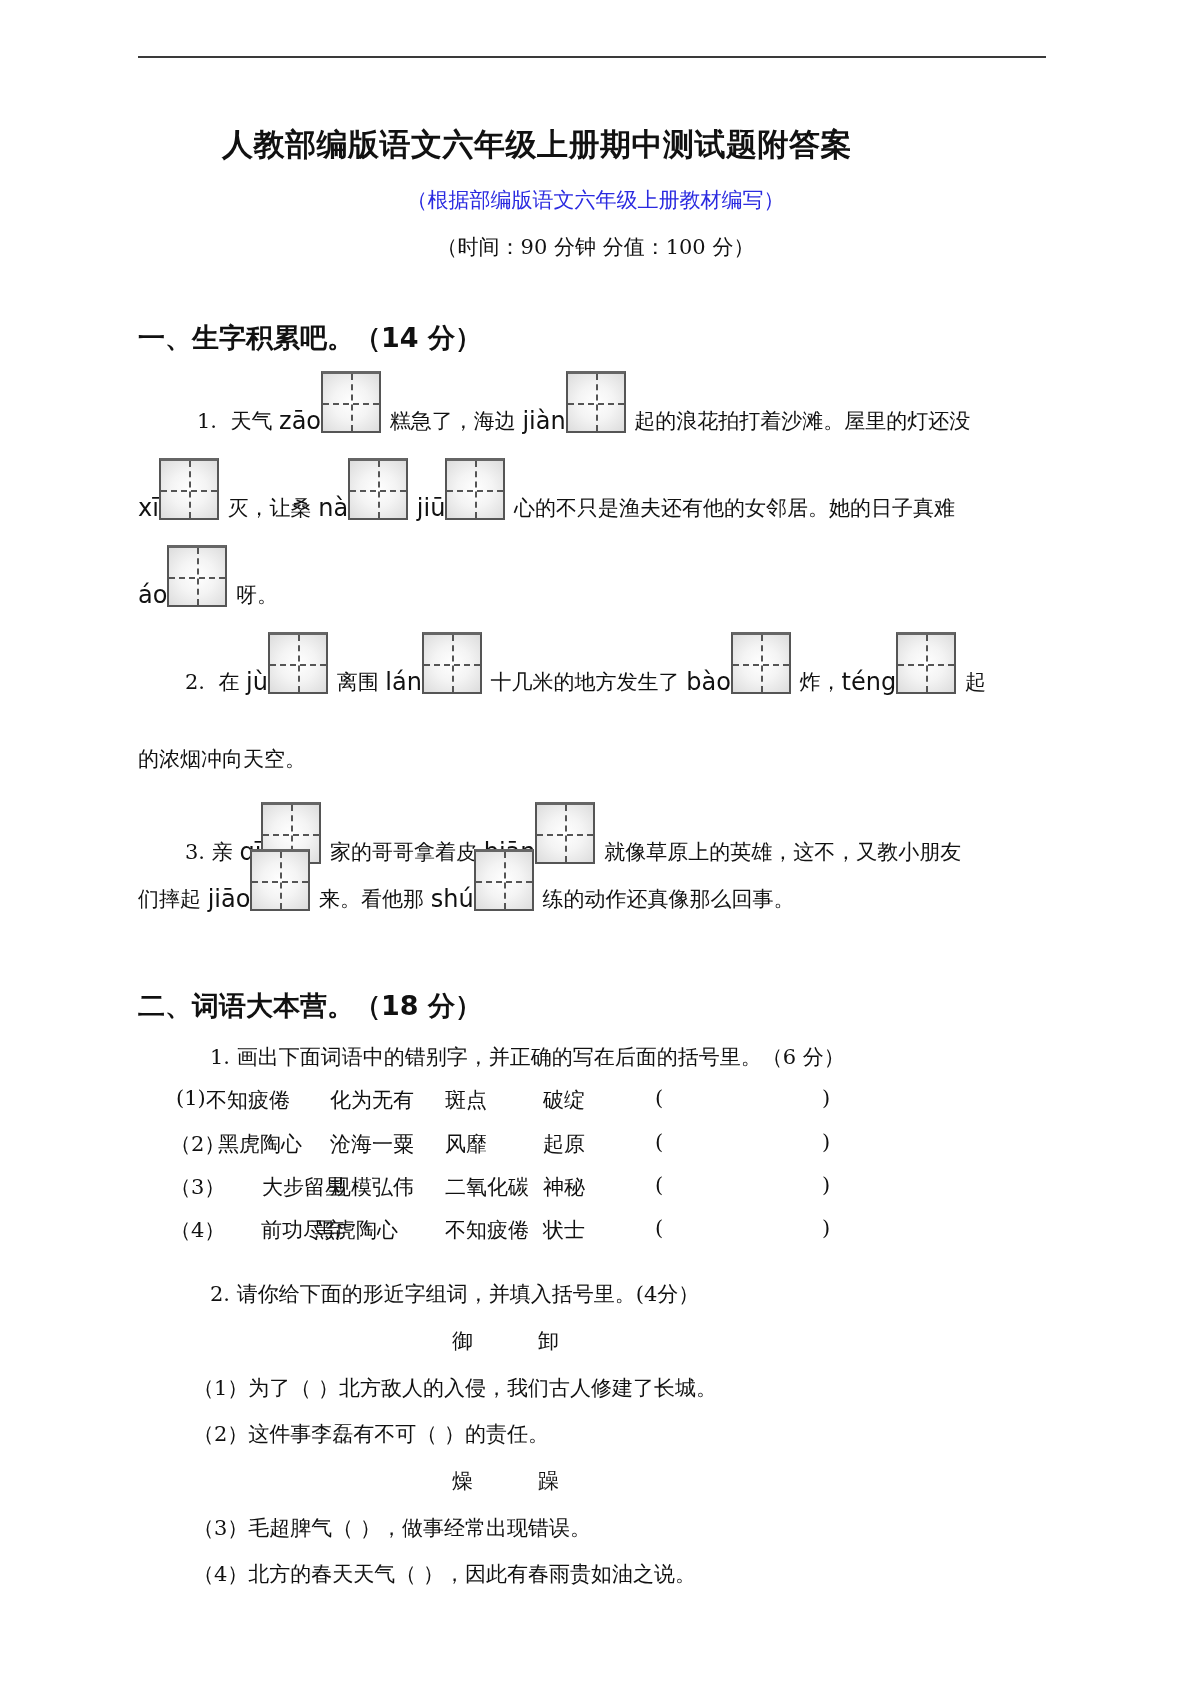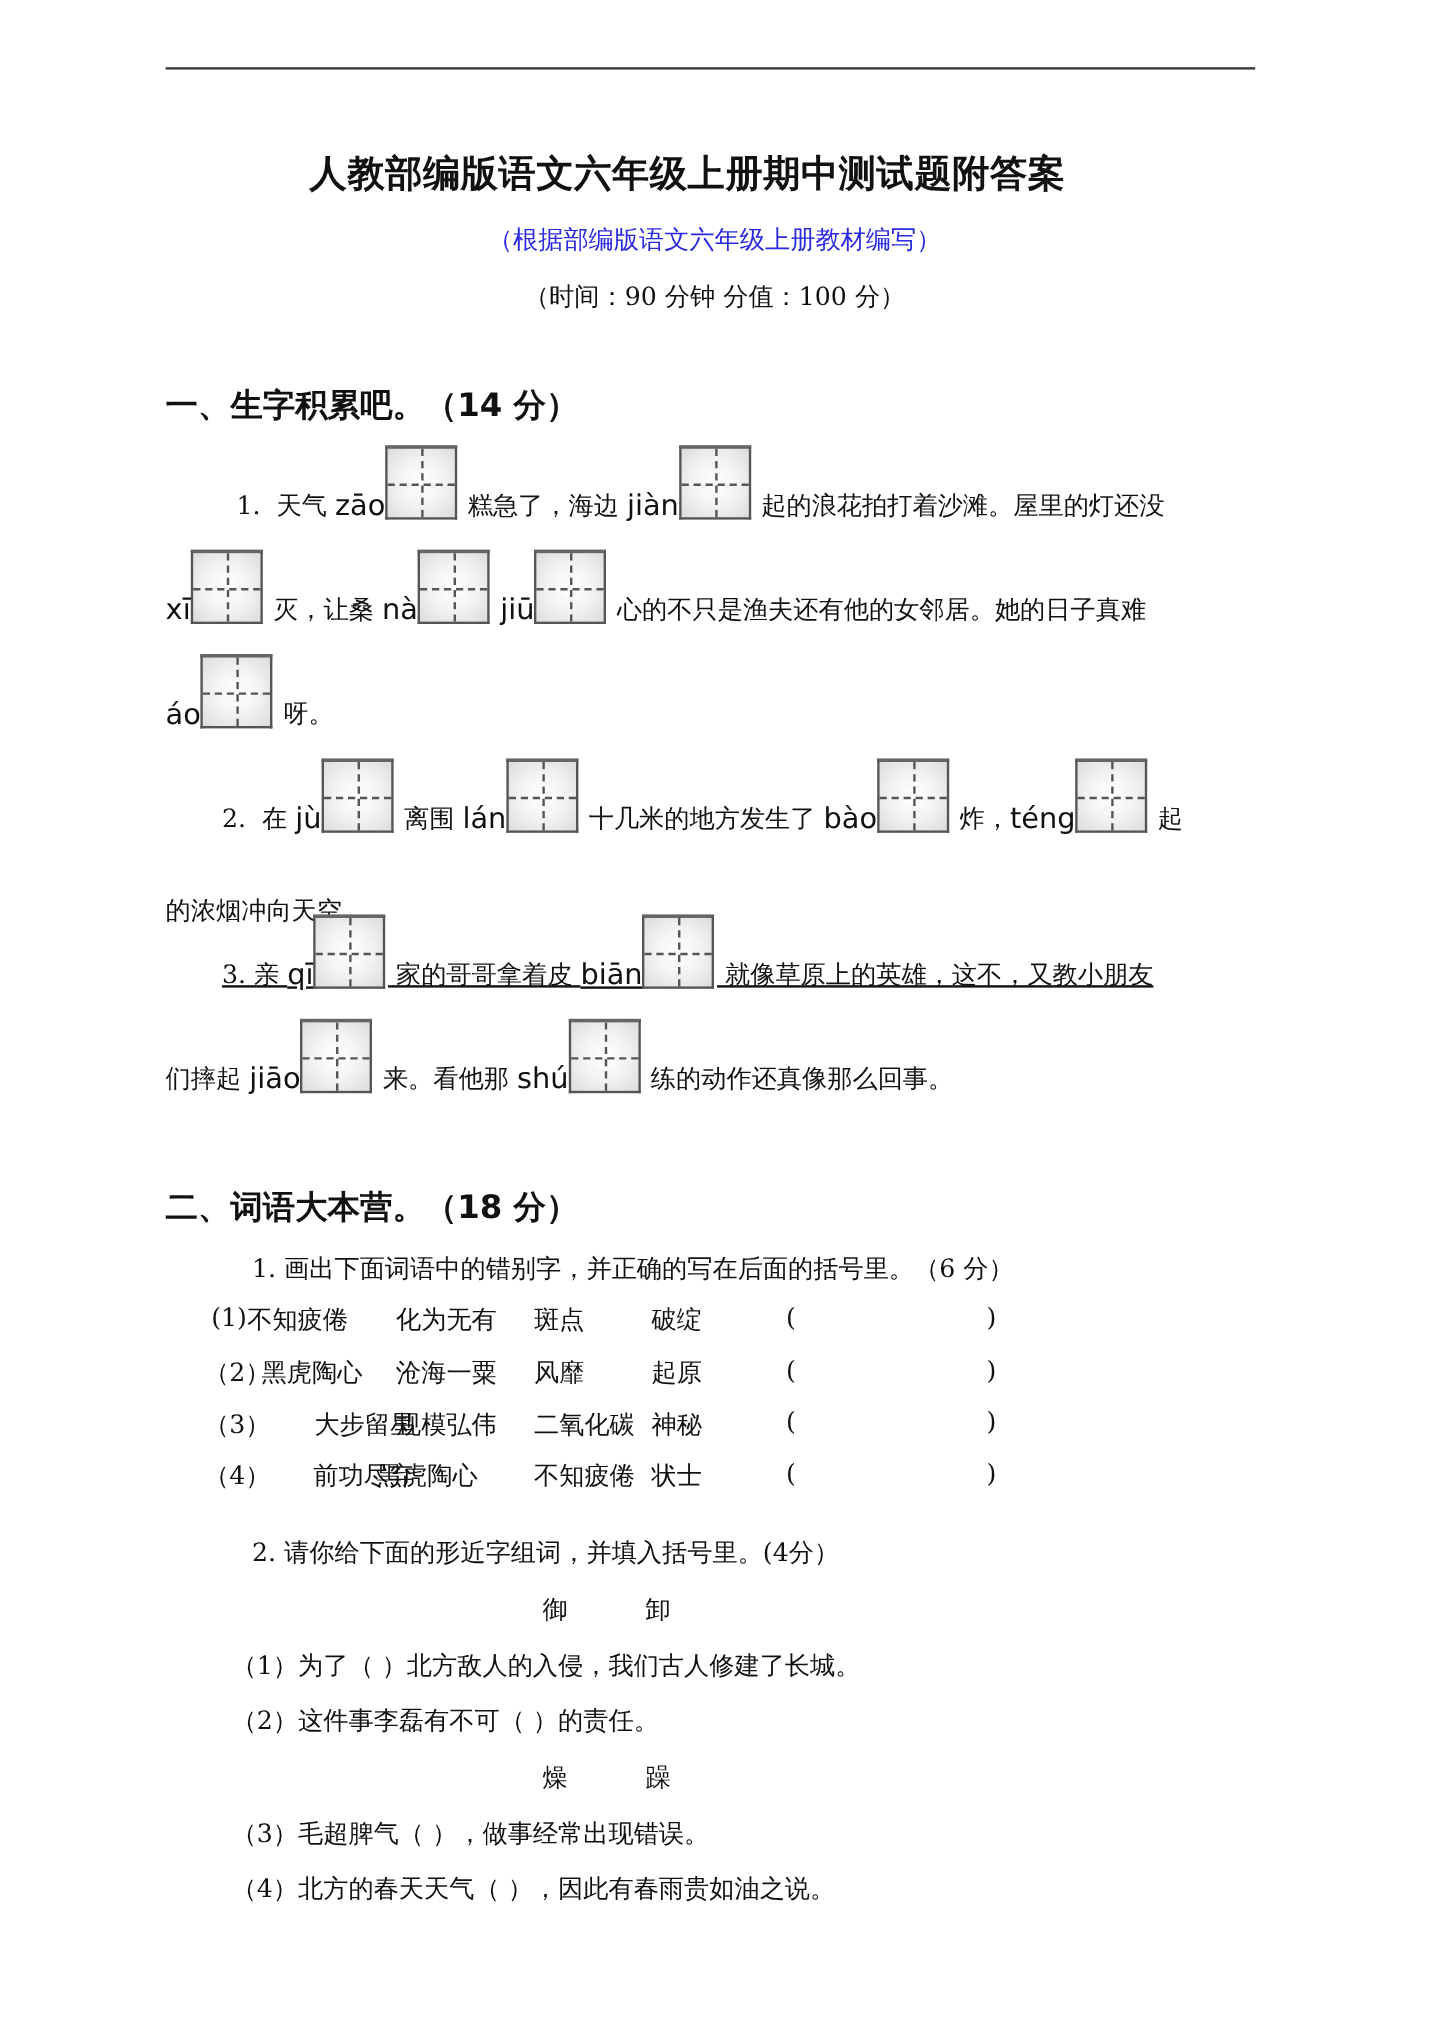--- a/index.html
+++ b/index.html
@@ -1,21 +1,21 @@
 <!DOCTYPE html>
 <html><head>
 <meta charset="utf-8">
 <style>
   html, body { margin: 0; padding: 0; background: #ffffff; }
   body { width: 1191px; height: 1684px; position: relative; overflow: hidden;
          font-family: "DejaVu Serif", "Liberation Serif", serif; color: #111; }
   .abs { position: absolute; white-space: nowrap; }
   .rule { position: absolute; left: 138px; top: 56px; width: 908px; height: 2px; background: #3a3a3a; }
   .title { left: 0; width: 1074px; text-align: center; top: 124px; font-size: 31px; font-weight: bold;
-           font-family: Liberation Serif, serif; letter-spacing: 0.5px; margin-left: 36px; }
+           font-family: Liberation Serif, serif; letter-spacing: 0.5px; }
   .subtitle { left: 0; width: 1191px; text-align: center; top: 186px; font-size: 21px; color: #2a2ae0; }
   .meta { left: 0; width: 1191px; text-align: center; top: 233px; font-size: 21px; }
   .sec { font-size: 27px; font-weight: bold; font-family: "DejaVu Sans", "Liberation Sans", sans-serif; }
   .txt { font-size: 21px; }
   .py { font-family: "DejaVu Sans", "Liberation Sans", sans-serif; font-size: 24px; }
   .line { position: absolute; left: 138px; height: 30px; display: flex; align-items: flex-end; white-space: nowrap; font-size: 21px; }
   .box { position: absolute; width: 60px; height: 62px; border: 2px solid #555; border-top: 3px solid #666;
          background: radial-gradient(circle at 50% 50%, #ffffff 0%, #f4f4f4 45%, #dcdcdc 100%);
          box-sizing: border-box; }
   .box::before { content: ""; position: absolute; left: 0; right: 0; top: 50%; border-top: 2px dashed #555; }
@@ -88,21 +88,21 @@
     </span>
     <span style="white-space: pre;"> 炸，</span>
     <span class="py">téng</span>
     <span style="display: inline-block; position: relative; width: 62px; height: 30px;">
       <span class="box" style="left: 0px; bottom: 2px;"></span>
     </span>
     <span style="white-space: pre;"> 起</span>
   </div>
 <div class="abs txt" style="left:138px; top:745px;">的浓烟冲向天空。</div>
 
-<div class="line" style="top:796px; left:185px;text-decoration:underline;">
+<div class="line" style="top:836px; left:185px;">
     <span style="white-space: pre;">3. 亲 </span>
     <span class="py">qī</span>
     <span style="display: inline-block; position: relative; width: 62px; height: 30px;">
       <span class="box" style="left: 0px; bottom: 2px;"></span>
     </span>
     <span style="white-space: pre;"> 家的哥哥拿着皮 </span>
     <span class="py">biān</span>
     <span style="display: inline-block; position: relative; width: 62px; height: 30px;">
       <span class="box" style="left: 0px; bottom: 2px;"></span>
     </span>

